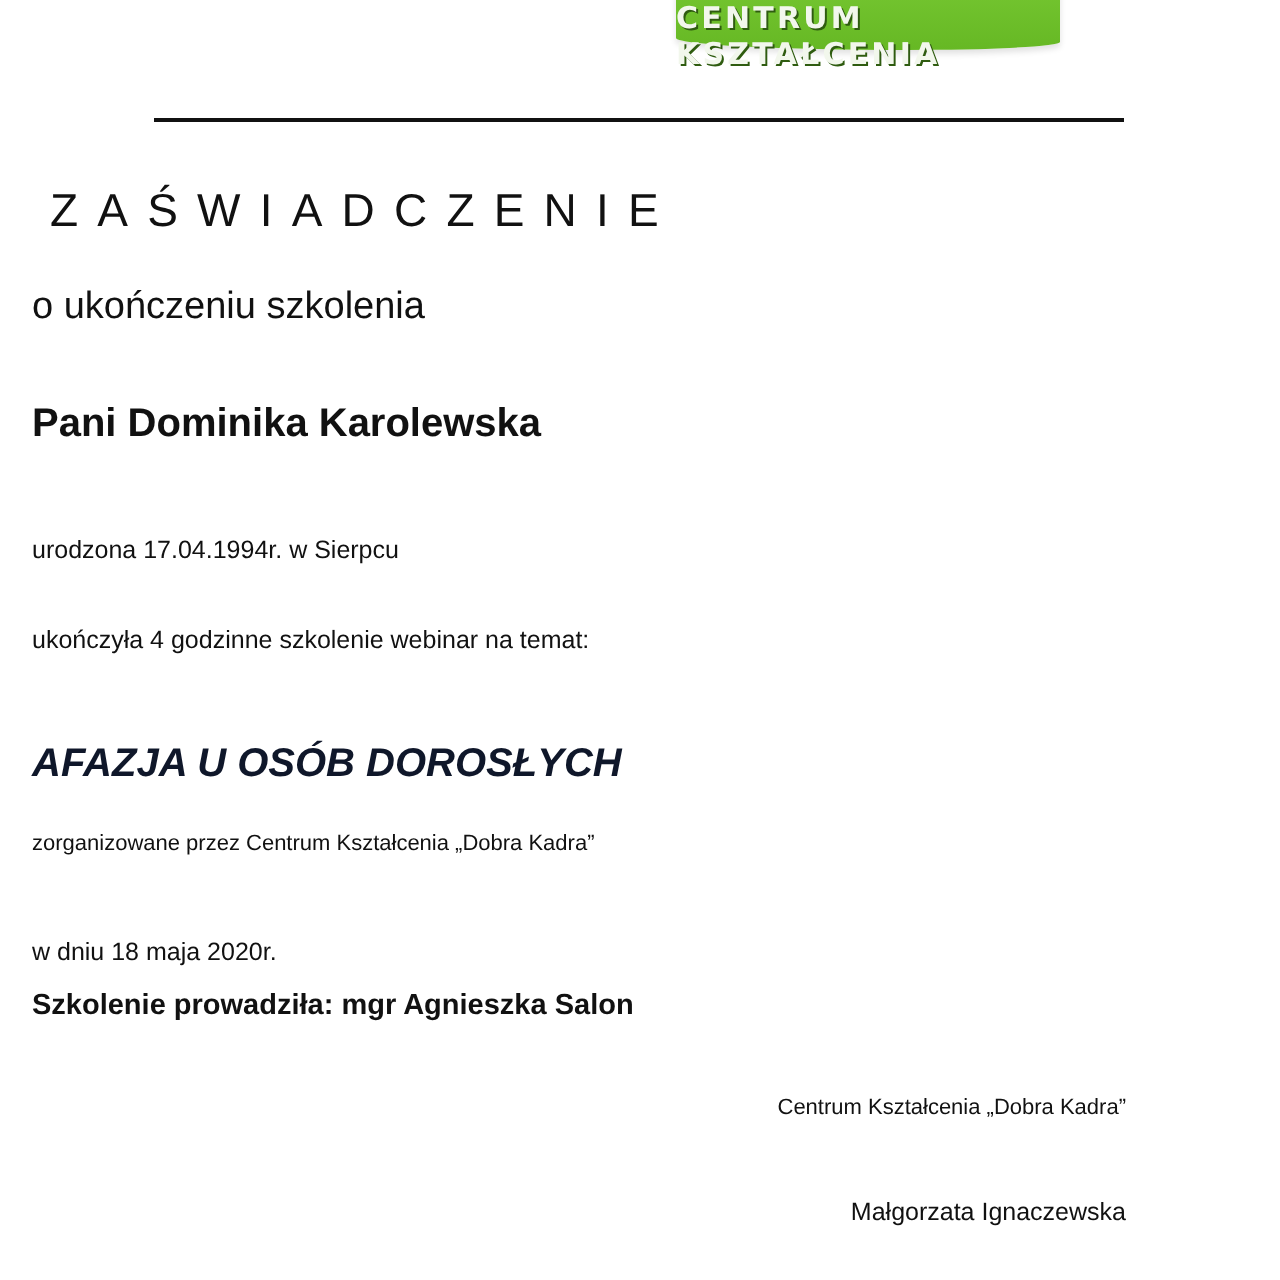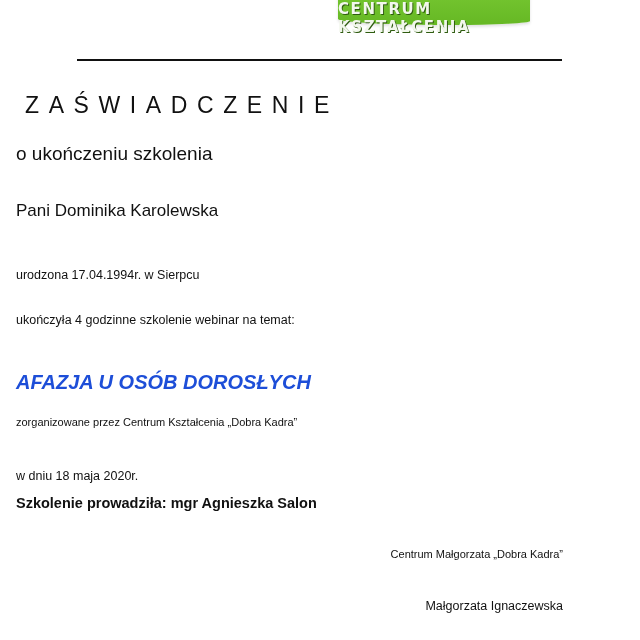--- a/index.html
+++ b/index.html
@@ -60,37 +60,37 @@
       padding-left: 9px;
       box-sizing: border-box;
       color: #111111;
     }
     .subtitle {
       top: 143px;
       font-size: 19px;
     }
     .recipient {
       top: 201px;
-      font-size: 17px;
-      font-weight: normal;
+      font-size: 20px;
+      font-weight: bold;
     }
     .birth {
       top: 268px;
       font-size: 12.5px;
     }
     .completed {
       top: 313px;
       font-size: 12.5px;
     }
     .course {
       top: 371px;
       font-size: 20px;
       font-weight: bold;
       font-style: italic;
-      color: #1d4ed8;
+      color: #0f172a;
     }
     .organized {
       top: 416px;
       font-size: 11px;
     }
     .date {
       top: 469px;
       font-size: 12.5px;
     }
     .instructor {
@@ -127,16 +127,16 @@
 <div class="line subtitle">o ukończeniu szkolenia</div>
 <div class="line recipient">Pani Dominika Karolewska</div>
 <div class="line birth">urodzona 17.04.1994r. w Sierpcu</div>
 <div class="line completed">ukończyła 4 godzinne szkolenie webinar na temat:</div>
 <div class="line course">AFAZJA U OSÓB DOROSŁYCH</div>
 <div class="line organized">zorganizowane przez Centrum Kształcenia „Dobra Kadra”</div>
 <div class="line date">w dniu 18 maja 2020r.</div>
 <div class="line instructor">Szkolenie prowadziła: mgr Agnieszka Salon</div>
 
 <div class="address">
-  <div>Centrum Małgorzata „Dobra Kadra”</div>
+  <div>Centrum Kształcenia „Dobra Kadra”</div>
 </div>
 
 <div class="signature">Małgorzata Ignaczewska</div>
 
 </body></html>

